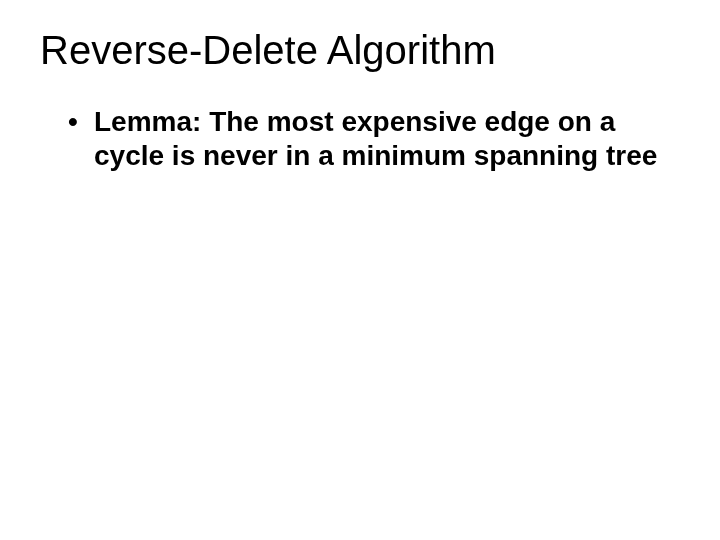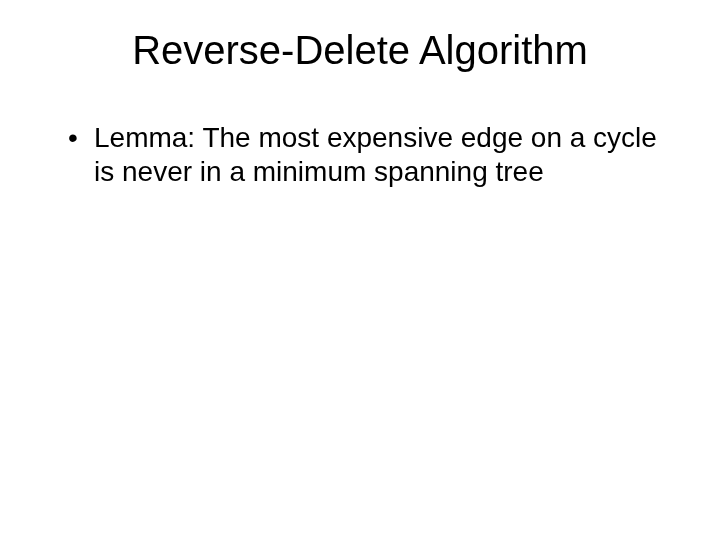--- a/index.html
+++ b/index.html
@@ -7,32 +7,33 @@
       width: 720px;
       height: 540px;
       background: #ffffff;
       font-family: Arial, Helvetica, sans-serif;
       color: #000000;
       padding: 28px 40px;
     }
     .title {
       font-size: 40px;
       font-weight: 400;
-      text-align: center;
-      margin-bottom: 48px;
+      text-align: left;
+      margin-bottom: 32px;
     }
     .bullet-list {
       list-style: none;
       padding-left: 28px;
     }
     .bullet-item {
       position: relative;
       font-size: 28px;
       line-height: 1.22;
       padding-left: 26px;
+      font-weight: bold;
     }
     .bullet-item::before {
       content: "•";
       position: absolute;
       left: 0;
       top: 0;
       font-size: 28px;
     }
   </style>
 </head>

